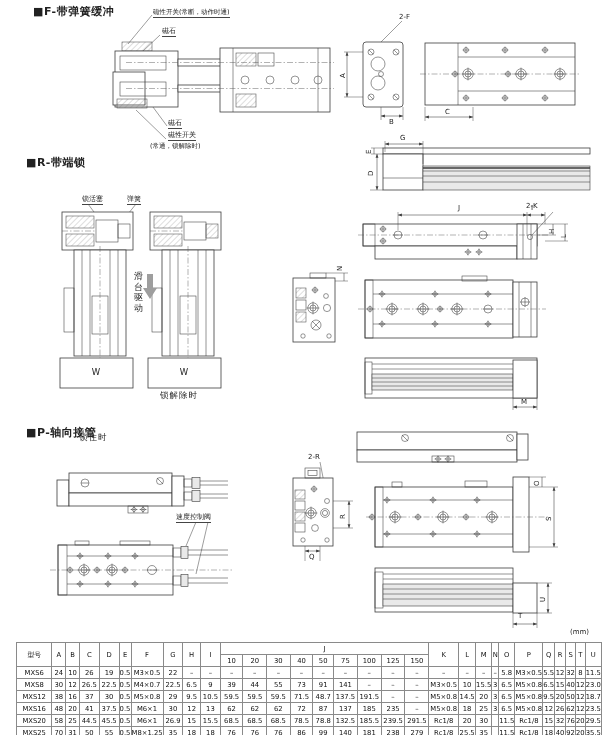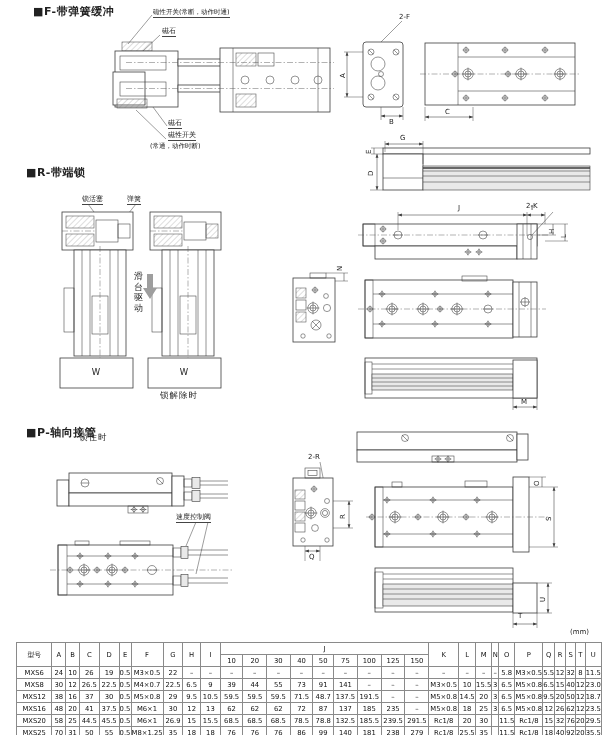--- a/index.html
+++ b/index.html
@@ -419,30 +419,30 @@
     <line x1="537" y1="613" x2="537" y2="628" class="ext"></line>
     <line x1="513" y1="624" x2="537" y2="624" class="dim"></line>
   </g>
 </svg>
 
   <span class="lbl sec-title" style="left:33px;top:6px;">■F-带弹簧缓冲</span>
   <span class="lbl small u" style="left:153px;top:9px;">磁性开关(常断，动作时通)</span>
   <span class="lbl u" style="left:162px;top:28px;">磁石</span>
   <span class="lbl u" style="left:168px;top:120px;">磁石</span>
   <span class="lbl u" style="left:168px;top:132px;">磁性开关</span>
-  <span class="lbl small" style="left:150px;top:143px;">(常通，动作时断)</span>
+  <span class="lbl small" style="left:150px;top:143px;">(常通，锁解除时)</span>
   <span class="lbl" style="left:399px;top:14px;">2-F</span>
   <span class="lbl rot" style="left:340px;top:78px;">A</span>
   <span class="lbl" style="left:389px;top:119px;">B</span>
   <span class="lbl" style="left:445px;top:109px;">C</span>
   <span class="lbl rot" style="left:366px;top:154px;">E</span>
   <span class="lbl" style="left:400px;top:135px;">G</span>
   <span class="lbl rot" style="left:368px;top:176px;">D</span>
 
-  <span class="lbl sec-title" style="left:26px;top:167px;">■R-带端锁</span>
+  <span class="lbl sec-title" style="left:26px;top:157px;">■R-带端锁</span>
   <span class="lbl u" style="left:70px;top:196px;margin-left:12px;">锁活塞</span>
   <span class="lbl u" style="left:127px;top:196px;">弹簧</span>
   <span class="lbl vtext" style="left:134px;top:271px;">滑台驱动</span>
   <span class="lbl cap" style="left:60px;top:368px;width:73px;text-align:center;">W</span>
   <span class="lbl cap" style="left:148px;top:368px;width:73px;text-align:center;">W</span>
   <span class="lbl cap" style="left:79px;top:391px;margin-top:42px;">锁住时</span>
   <span class="lbl cap" style="left:160px;top:391px;">锁解除时</span>
   <span class="lbl" style="left:458px;top:205px;">J</span>
   <span class="lbl" style="left:531px;top:205px;">I</span>
   <span class="lbl" style="left:526px;top:203px;">2-K</span>

